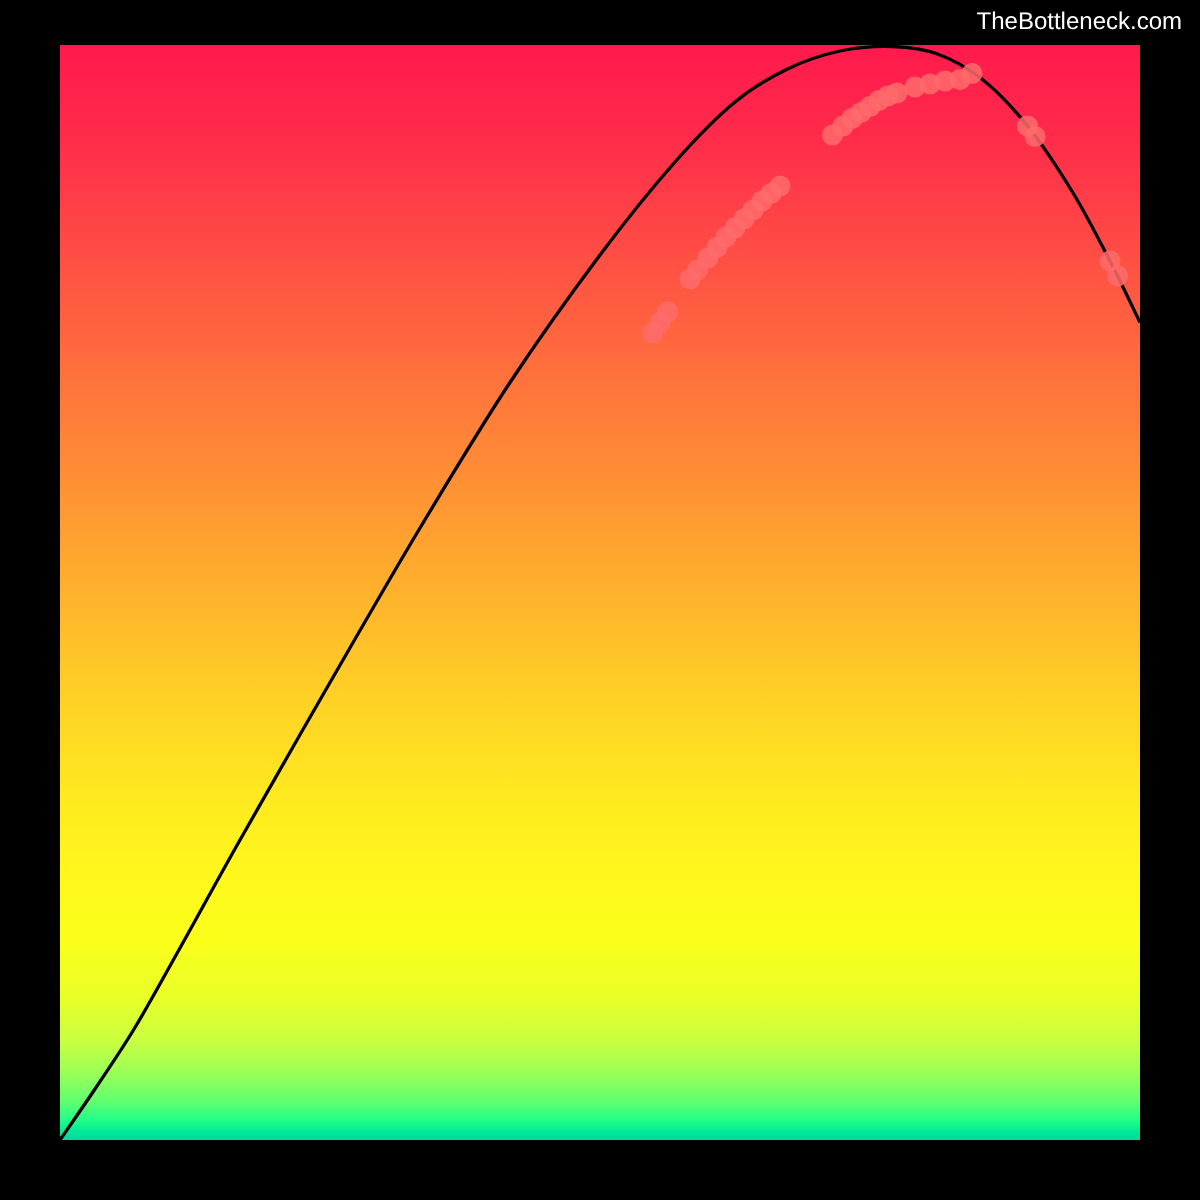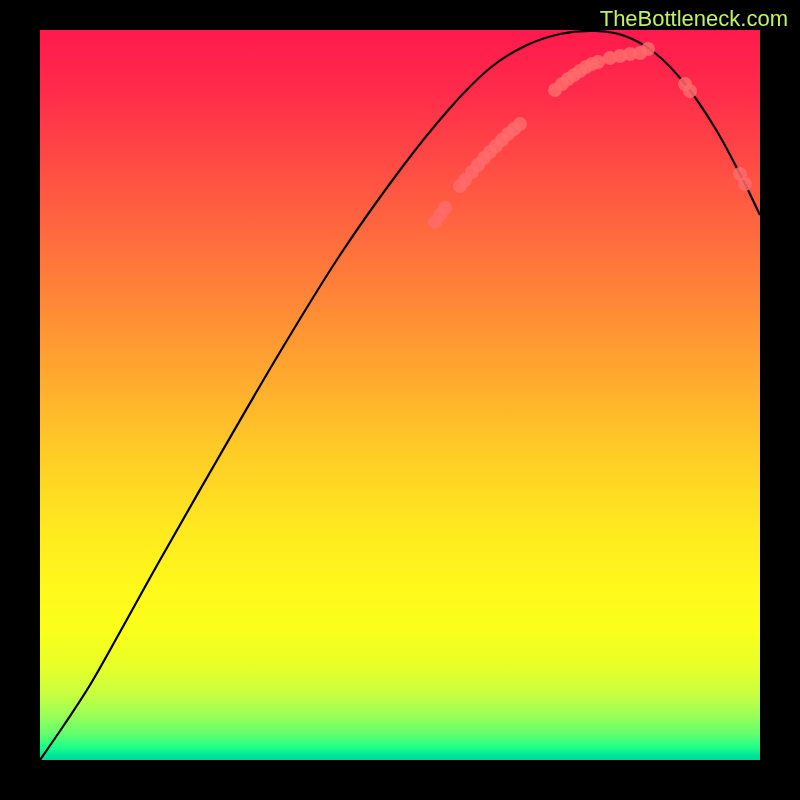--- a/index.html
+++ b/index.html
@@ -7,22 +7,22 @@
     width: 800px;
     height: 800px;
     background: #000;
     position: relative;
     font-family: Arial, sans-serif;
   }
   .watermark {
     position: absolute;
     top: 6px;
     right: 12px;
-    color: #bef264;
-    font-size: 22px;
+    color: #ffffff;
+    font-size: 16px;
     font-weight: 500;
     z-index: 10;
   }
   .plot-area {
     position: absolute;
     left: 40px;
     top: 30px;
     width: 720px;
     height: 730px;
     overflow: hidden;

